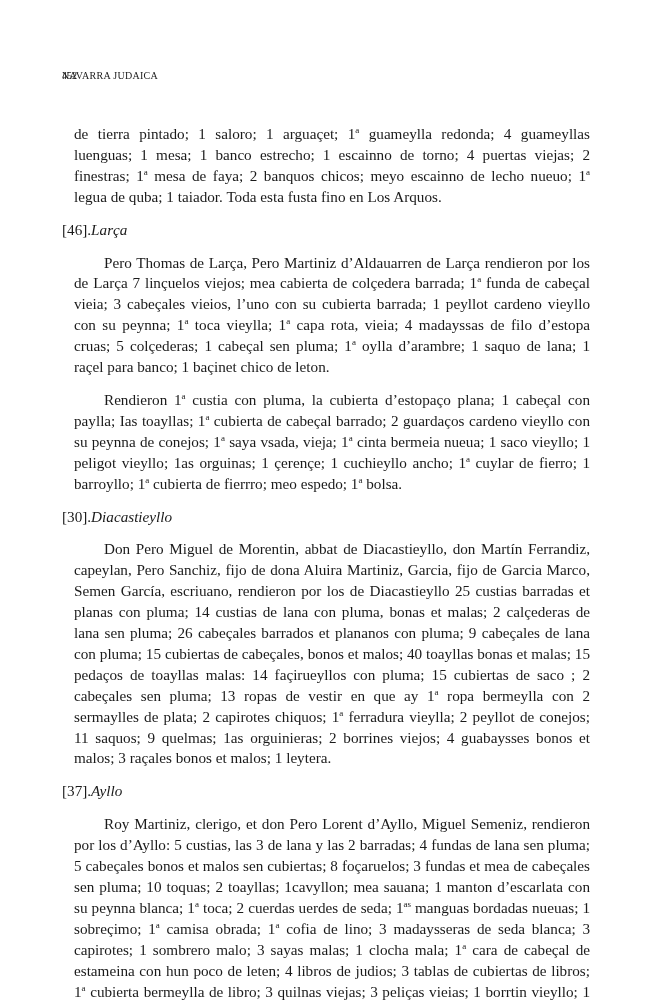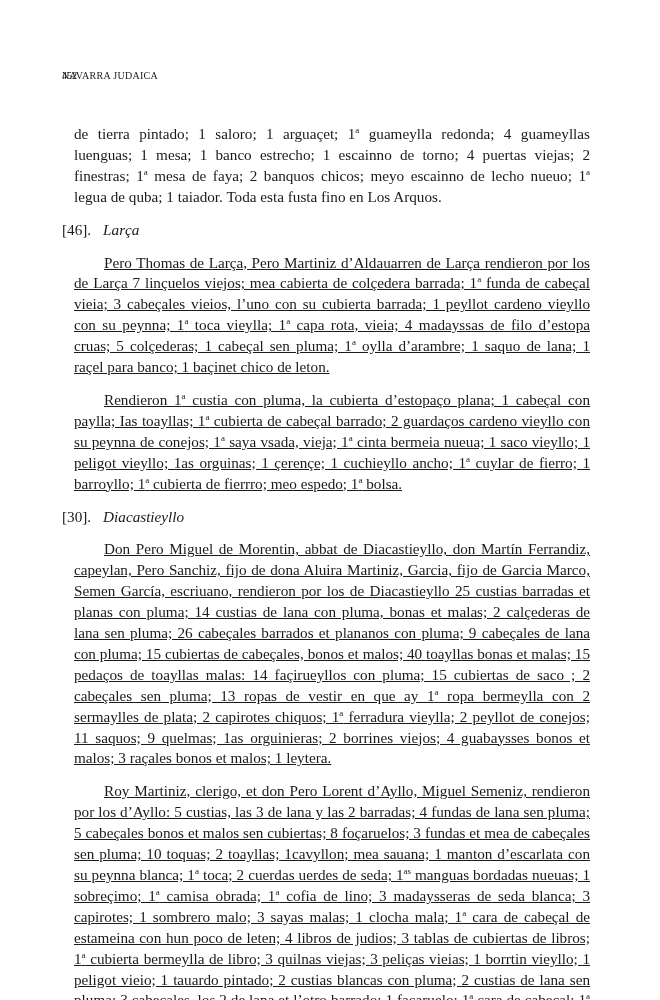--- a/index.html
+++ b/index.html
@@ -3,24 +3,24 @@
 <meta charset="utf-8">
 <style>
   html, body { margin: 0; padding: 0; background: #ffffff; }
   body { width: 660px; height: 1000px; position: relative; overflow: hidden;
          font-family: "Liberation Serif", "DejaVu Serif", serif; color: #1a1a1a; }
   .running-head { position: absolute; top: 70px; left: 62px; width: 540px; height: 20px; font-size: 10px; }
   .page-num { position: absolute; left: 0; top: 0; }
   .book-title { position: absolute; left: 0; right: 0; text-align: left; top: 0; letter-spacing: 0.3px; }
   .body-text { position: absolute; top: 112px; left: 62px; width: 540px; font-size: 15.2px; line-height: 20.9px; }
   .para { margin: 12px; text-align: justify; }
-  .para.indent { text-indent: 30px; text-decoration: underline; }
+  .para.indent { text-indent: 30px; }
   .heading { margin: 0; }
   .heading .num { font-style: normal; }
-  .heading .place { font-style: italic; margin-left: 12px; text-align: right; }
+  .heading .place { font-style: italic; margin-left: 0; text-align: right; }
   sup { font-size: 9px; line-height: 0; vertical-align: super; }
 </style>
 </head>
 <body>
 
 <div class="running-head">
   <span class="page-num">452</span>
   <span class="book-title">NAVARRA JUDAICA</span>
 </div>
 
@@ -32,14 +32,17 @@
   </p>
   <p class="para indent">Pero Thomas de Larça, Pero Martiniz d’Aldauarren de Larça rendieron por los de Larça 7 linçuelos viejos; mea cabierta de colçedera barrada; 1<sup>a</sup> funda de cabeçal vieia; 3 cabeçales vieios, l’uno con su cubierta barrada; 1 peyllot cardeno vieyllo con su peynna; 1<sup>a</sup> toca vieylla; 1<sup>a</sup> capa rota, vieia; 4 madayssas de filo d’estopa cruas; 5 colçederas; 1 cabeçal sen pluma; 1<sup>a</sup> oylla d’arambre; 1 saquo de lana; 1 raçel para banco; 1 baçinet chico de leton.</p>
 
   <p class="para indent">Rendieron 1<sup>a</sup> custia con pluma, la cubierta d’estopaço plana; 1 cabeçal con paylla; Ias toayllas; 1<sup>a</sup> cubierta de cabeçal barrado; 2 guardaços cardeno vieyllo con su peynna de conejos; 1<sup>a</sup> saya vsada, vieja; 1<sup>a</sup> cinta bermeia nueua; 1 saco vieyllo; 1 peligot vieyllo; 1as orguinas; 1 çerençe; 1 cuchieyllo ancho; 1<sup>a</sup> cuylar de fierro; 1 barroyllo; 1<sup>a</sup> cubierta de fierrro; meo espedo; 1<sup>a</sup> bolsa.</p>
 
   <p class="heading">
     <span class="num">[30].</span><span class="place">Diacastieyllo</span>
   </p>
   <p class="para indent">Don Pero Miguel de Morentin, abbat de Diacastieyllo, don Martín Ferrandiz, capeylan, Pero Sanchiz, fijo de dona Aluira Martiniz, Garcia, fijo de Garcia Marco, Semen García, escriuano, rendieron por los de Diacastieyllo 25 custias barradas  et planas con pluma; 14 custias de lana con pluma, bonas et malas; 2 calçederas de lana sen pluma; 26 cabeçales barrados et plananos con pluma; 9 cabeçales de lana con pluma; 15 cubiertas de cabeçales, bonos et malos; 40 toayllas bonas et malas; 15 pedaços de toayllas malas: 14 façirueyllos con pluma; 15 cubiertas de saco ; 2 cabeçales sen pluma; 13 ropas de vestir en que ay 1<sup>a</sup> ropa bermeylla con 2 sermaylles de plata; 2 capirotes chiquos; 1<sup>a</sup> ferradura vieylla; 2 peyllot de conejos; 11 saquos; 9 quelmas; 1as orguinieras; 2 borrines viejos; 4 guabaysses bonos et malos; 3 raçales bonos et malos; 1 leytera.</p>
 
+  <p class="heading">
+    <span class="num">[37].</span><span class="place">Ayllo</span>
+  </p>
   <p class="para indent">Roy Martiniz, clerigo, et don Pero Lorent d’Ayllo, Miguel Semeniz, rendieron por los d’Ayllo: 5 custias, las 3 de lana y las 2 barradas; 4 fundas de lana sen pluma; 5 cabeçales bonos et malos sen cubiertas; 8 foçaruelos; 3 fundas et mea de cabeçales sen pluma; 10 toquas; 2 toayllas; 1cavyllon; mea sauana; 1 manton d’escarlata con su peynna blanca; 1<sup>a</sup> toca; 2 cuerdas uerdes de seda; 1<sup>as</sup> manguas bordadas nueuas; 1 sobreçimo; 1<sup>a</sup> camisa obrada; 1<sup>a</sup> cofia de lino; 3 madaysseras de seda blanca; 3 capirotes; 1 sombrero malo; 3 sayas malas; 1 clocha mala; 1<sup>a</sup> cara de cabeçal de estameina con hun poco de leten; 4 libros de judios; 3 tablas de cubiertas de libros; 1<sup>a</sup> cubierta bermeylla de libro; 3 quilnas viejas; 3 peliças vieias; 1 borrtin vieyllo; 1 peligot vieio; 1 tauardo pintado; 2 custias blancas con pluma; 2 custias de lana sen pluma; 3 cabeçales, los 2 de lana et l’otro barrado; 1 façaruelo; 1<sup>a</sup> cara de cabeçal; 1<sup>a</sup> marfegua; 1<sup>as</sup> toayllas; 1<sup>a</sup> custia; 1 fierro et ferramenta menuda.</p>
 </div>
 
 </body></html>

